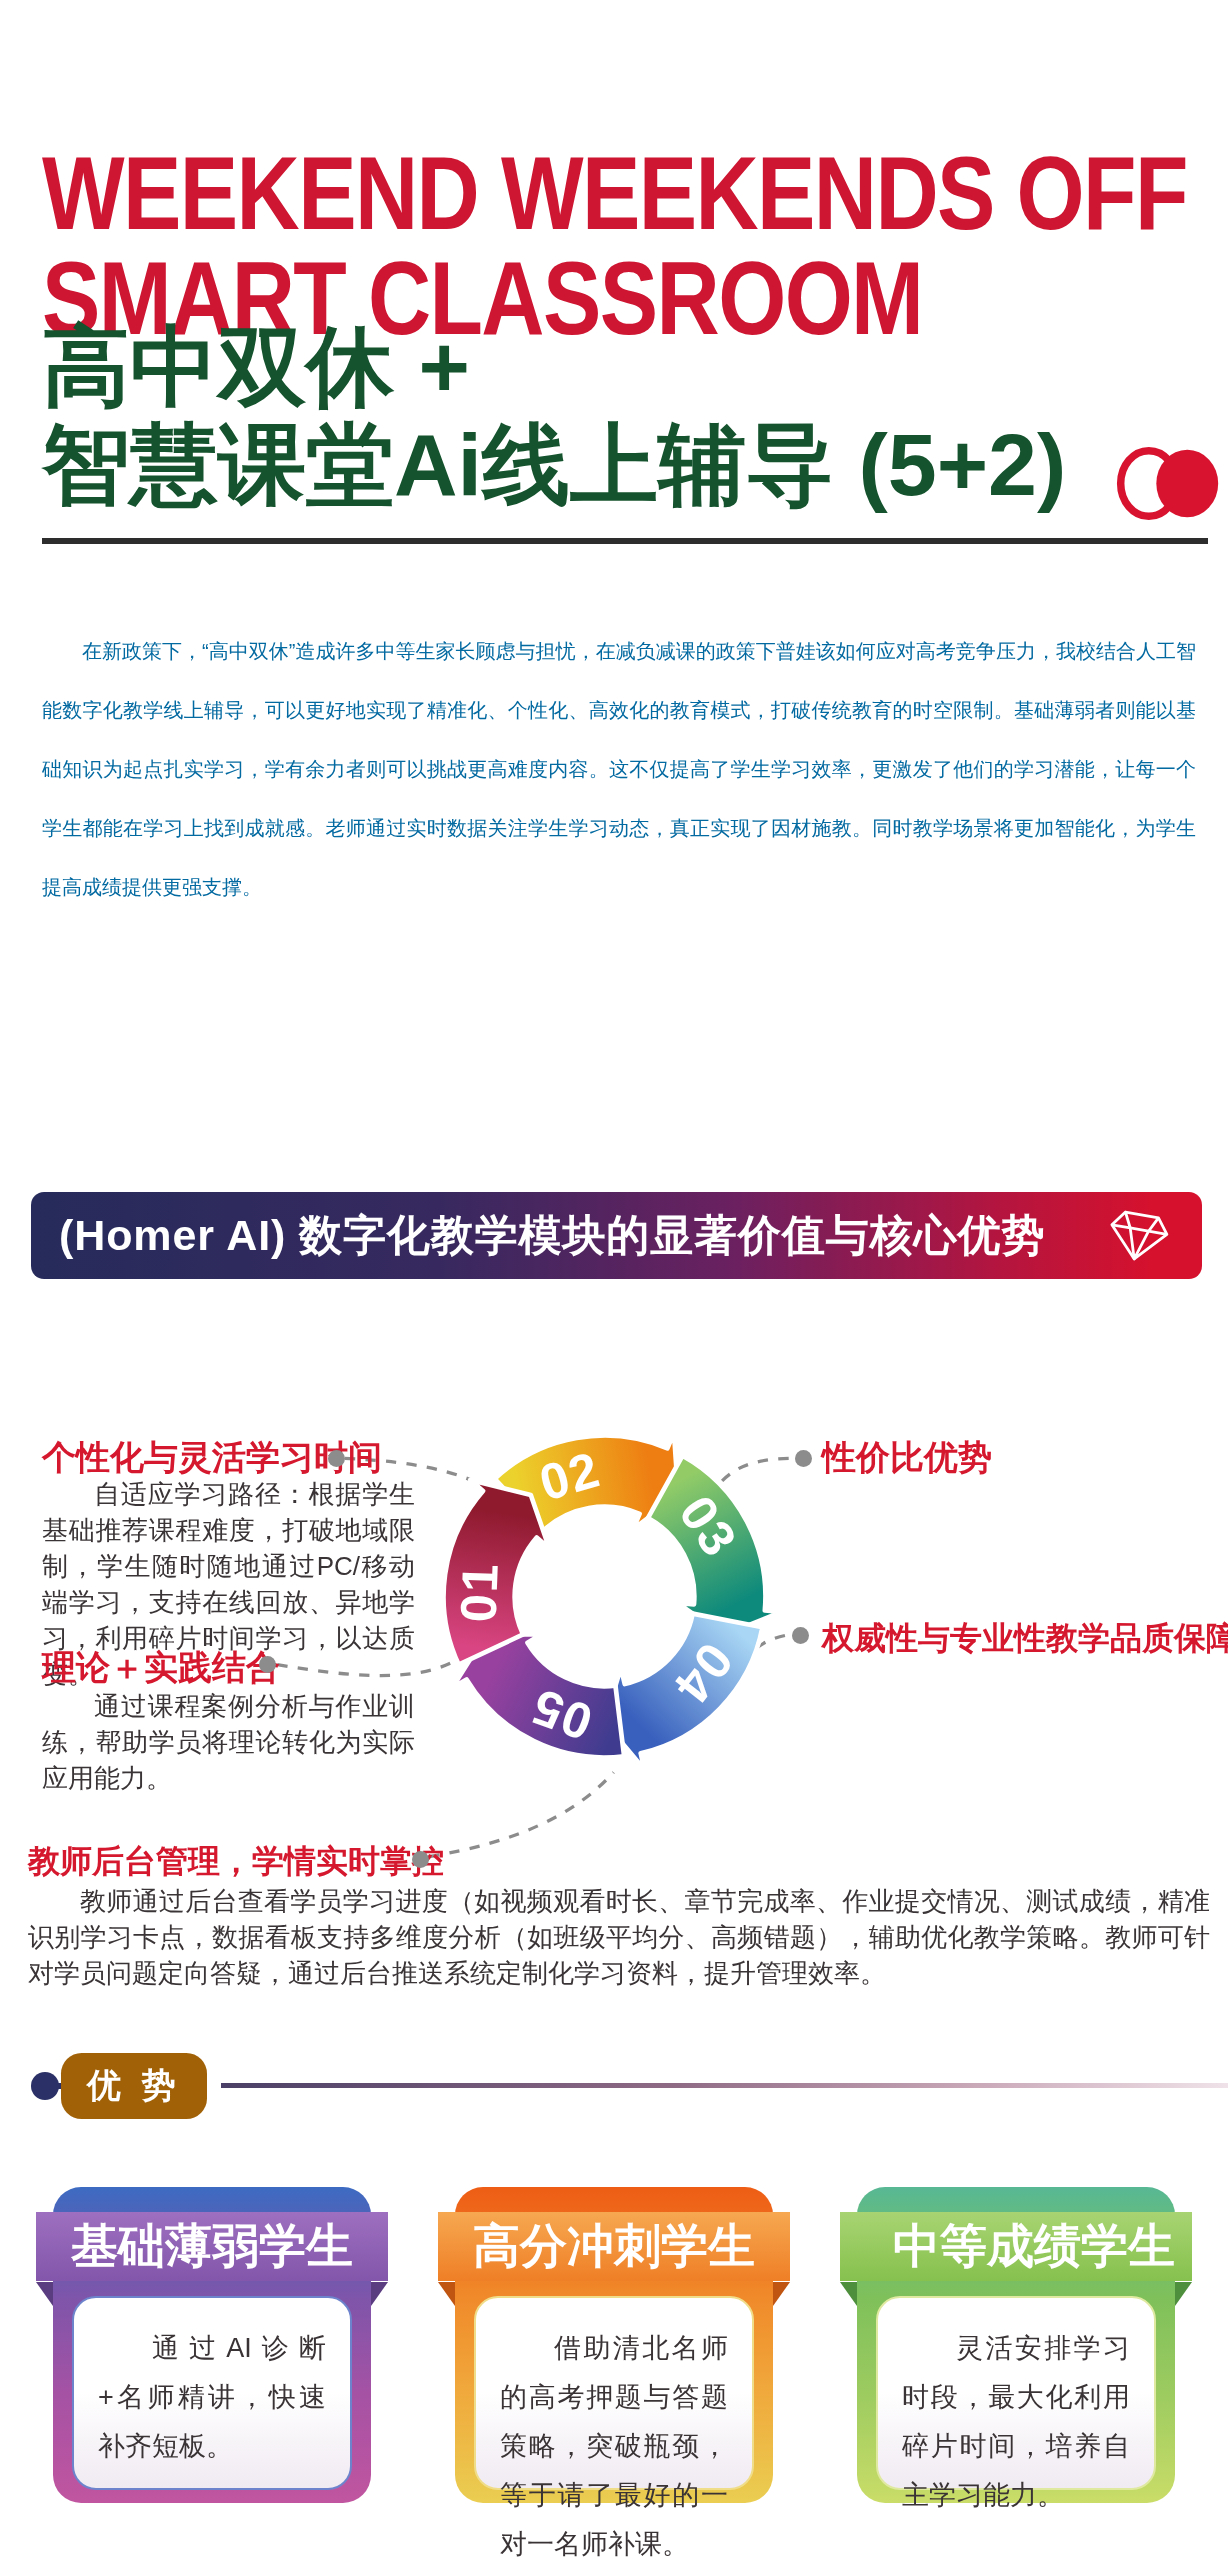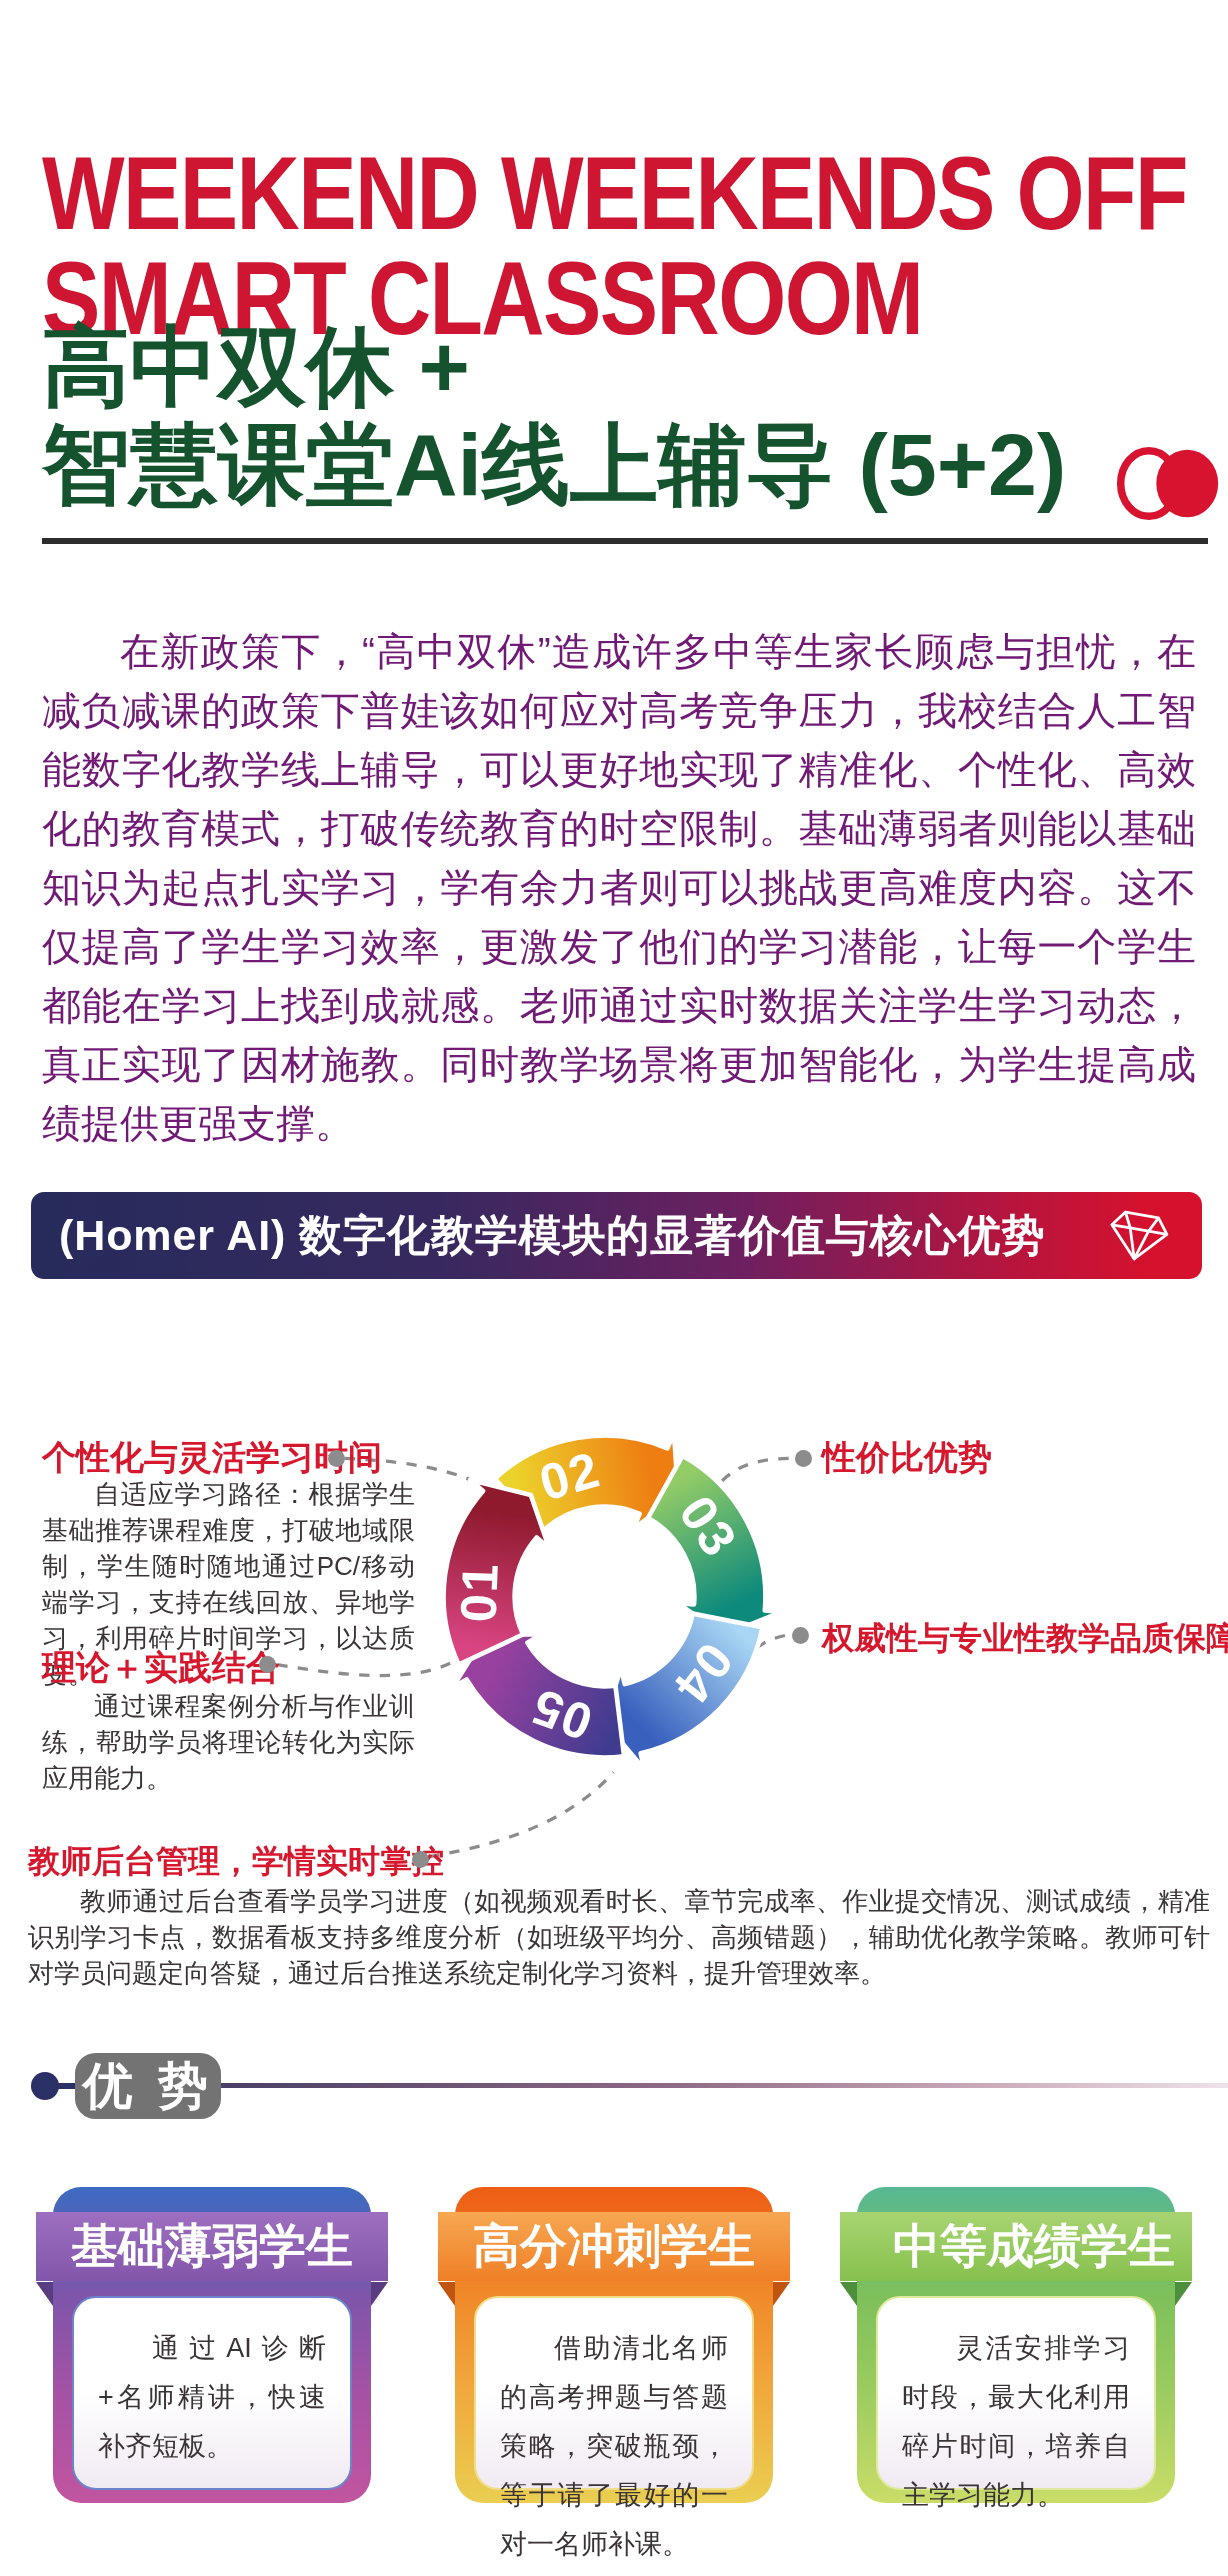--- a/index.html
+++ b/index.html
@@ -9,21 +9,21 @@
 
   
   .title-en{left:42px;top:141px;font-size:103px;line-height:105px;font-weight:900;
             letter-spacing:-1.9px;color:#ce1531;transform:scaleX(.85);transform-origin:left top;white-space:nowrap;}
   .title-zh{left:42px;top:318px;font-size:88px;line-height:98px;font-weight:900;
             color:#14532d;white-space:nowrap;}
   .coin-icon{left:1113px;top:446px;}
   .divider{left:42px;top:538px;width:1166px;height:5.6px;background:#2d2d2d;}
 
   
-  .intro{left:42px;top:622px;width:1154px;font-size:39px;line-height:59px;color:#701a75;
+  .intro{left:42px;top:622px;width:1154px;font-size:20px;line-height:59px;color:#0369a1;
          text-align:justify;text-indent:2em;}
 
   
   .banner{left:31px;top:1192px;width:1171px;height:87px;border-radius:13px;
           background:linear-gradient(90deg,#262b5b 0%,#37295f 35%,#6b2060 60%,#b21540 82%,#d6112d 96%);
           display:flex;align-items:center;}
   .banner-text{color:#fff;font-size:43px;font-weight:800;padding-left:28px;letter-spacing:0.9px;white-space:nowrap;}
   .banner-gem{position:absolute;right:34px;top:17px;transform:rotate(10deg);}
 
   
@@ -32,22 +32,22 @@
   .d-body{font-size:26px;line-height:36px;color:#3a3436;text-align:justify;text-indent:2em;}
   .dot{width:17px;height:17px;border-radius:50%;background:#8c8c8c;}
   #leaders{left:0;top:0;pointer-events:none;}
 
   .ring-num{fill:#fff;font-size:54px;font-weight:bold;text-anchor:middle;
             dominant-baseline:central;letter-spacing:2px;}
 
   
   .adv-dot{left:31px;top:2072px;width:28px;height:28px;border-radius:50%;background:#2b3166;}
   .adv-link{left:54px;top:2083px;width:24px;height:5.6px;background:#2b3166;}
-  .adv-badge{left:75px;top:2053px;width:146px;height:66px;border-radius:20.6px;background:#737373;
-             color:#fff;font-size:50px;font-weight:900;display:flex;align-items:center;justify-content:center;letter-spacing:5.6px;}
+  .adv-badge{left:61px;top:2053px;width:146px;height:66px;border-radius:20.6px;background:#a16207;
+             color:#fff;font-size:34px;font-weight:900;display:flex;align-items:center;justify-content:center;letter-spacing:5.6px;}
   .adv-line{left:221px;top:2083px;width:1007px;height:4.7px;
             background:linear-gradient(90deg,#4a3f66 0%,#8f6a85 45%,#c9a8b8 75%,#efe2e8 100%);}
 
   
   .card{top:2187px;width:318px;height:316px;}
   .card-back{position:absolute;inset:0;border-radius:28px;}
   .card.purple .card-back{background:linear-gradient(180deg,#3d6bc2 0%,#4f63b8 10%,#7e55aa 35%,#a552a4 65%,#c155a0 100%);}
   .card.orange .card-back{background:linear-gradient(180deg,#ee5d15 0%,#ee6a1b 10%,#f08a2a 35%,#f0a93c 65%,#eace52 100%);}
   .card.green  .card-back{background:linear-gradient(180deg,#58b894 0%,#63bb80 10%,#7fc05a 35%,#9ccb60 65%,#cadd68 100%);}
   .ribbon{position:absolute;left:-17px;right:-17px;top:25px;height:69px;

